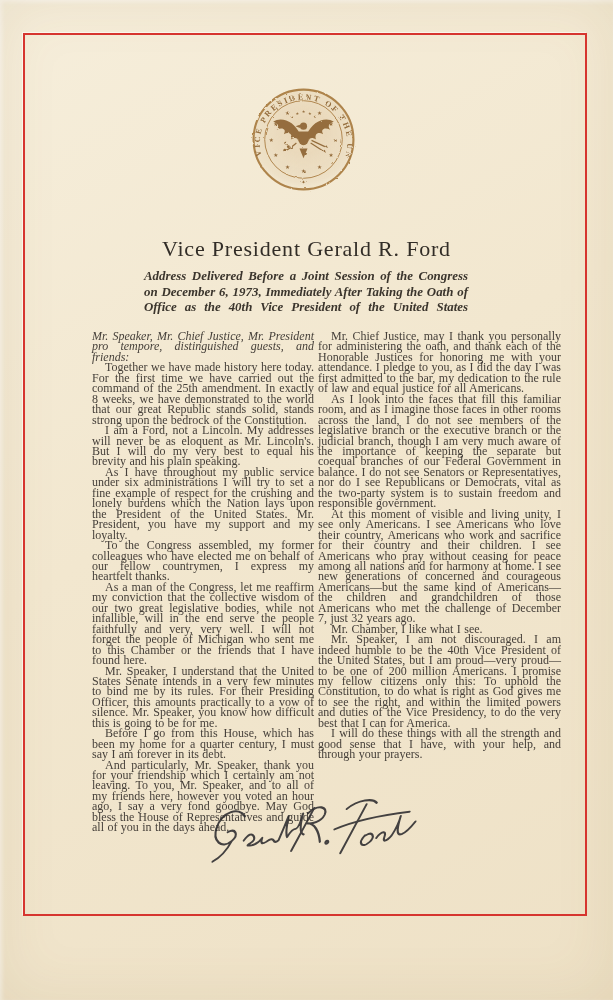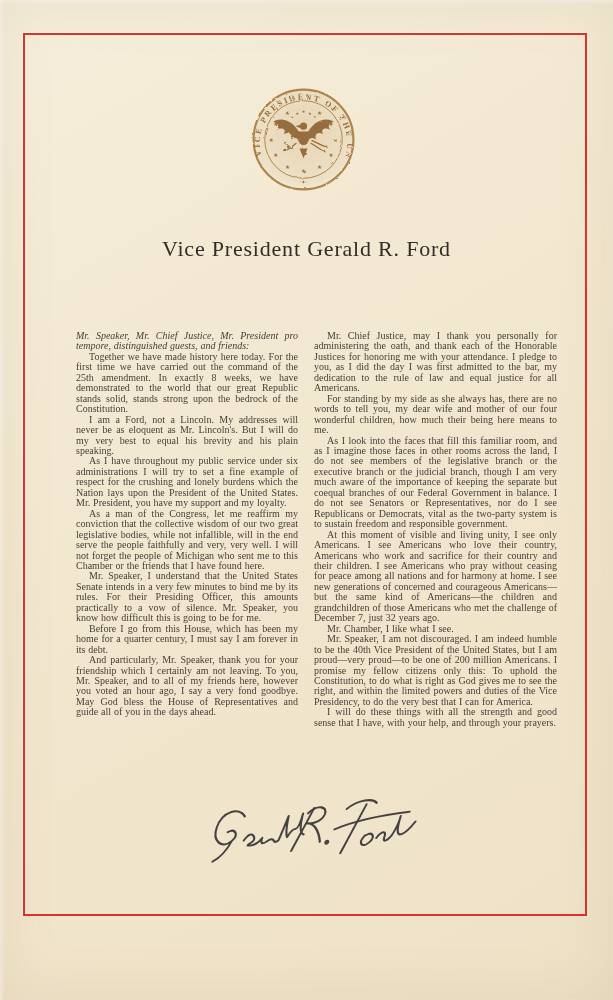--- a/index.html
+++ b/index.html
@@ -25,22 +25,22 @@
     text-align:center;font-weight:normal;font-size:22px;letter-spacing:0.8px;
     color:var(--title-ink);
   }
   .subtitle{
     position:absolute;top:269px;left:144px;width:324px;
     font-style:italic;font-weight:bold;font-size:12.9px;line-height:15.6px;
     color:#3b352d;
   }
   .sub-line{text-align:justify;text-align-last:justify;}
   .columns{
-    position:absolute;top:331px;left:76px;display:flex;gap:16px;
-    color:var(--ink);font-size:10px;line-height:10.45px;
+    position:absolute;top:331px;left:92px;display:flex;gap:4px;
+    color:var(--ink);font-size:12px;line-height:10.45px;
   }
   .col-left{width:222px;}
   .col-right{width:243px;}
   .para{margin:0;text-indent:13px;text-align:justify;word-spacing:0.4px;}
   .salutation{font-style:italic;text-indent:0;}
   .signature{position:absolute;left:205px;top:786px;width:222px;height:92px;transform:rotate(-2deg);}
   .seal svg text{font-family:"Liberation Serif",serif;}
 </style>
 </head>
 <body>
@@ -104,37 +104,43 @@
             <circle cx="40" cy="64" r="1.6"></circle>
           <path d="M68 64 L82 73 M69 61 L84 68" stroke="var(--seal-gold-dark)" stroke-width="1.3" fill="none"></path>
           <path d="M82 73 l3 2 -1-3.6 z M84 68 l3.6 1.4 -2-3 z"></path>
         </g>
       </g>
     </svg>
   </div>
 
   <h1 class="title">Vice President Gerald R. Ford</h1>
 
+  <div class="subtitle">
+
+  <div class="sub-line">Address Delivered Before a Joint Session of the Congress</div>
+      <div class="sub-line">on December 6, 1973, Immediately After Taking the Oath of</div>
+      <div class="sub-line">Office as the 40th Vice President of the United States</div>
+    </div>
 
   <div class="columns">
     <div class="col col-left">
 
     <p class="para salutation">Mr. Speaker, Mr. Chief Justice, Mr. President pro tempore, distinguished guests, and friends:</p>
         <p class="para">Together we have made history here today. For the first time we have carried out the command of the 25th amendment. In exactly 8 weeks, we have demonstrated to the world that our great Republic stands solid, stands strong upon the bedrock of the Constitution.</p>
         <p class="para">I am a Ford, not a Lincoln. My addresses will never be as eloquent as Mr. Lincoln's. But I will do my very best to equal his brevity and his plain speaking.</p>
         <p class="para">As I have throughout my public service under six administrations I will try to set a fine example of respect for the crushing and lonely burdens which the Nation lays upon the President of the United States. Mr. President, you have my support and my loyalty.</p>
+        <p class="para">To the Congress assembled, my former colleagues who have elected me on behalf of our fellow countrymen, I express my heartfelt thanks.</p>
         <p class="para">As a man of the Congress, let me reaffirm my conviction that the collective wisdom of our two great legislative bodies, while not infallible, will in the end serve the people faithfully and very, very well. I will not forget the people of Michigan who sent me to this Chamber or the friends that I have found here.</p>
         <p class="para">Mr. Speaker, I understand that the United States Senate intends in a very few minutes to bind me by its rules. For their Presiding Officer, this amounts practically to a vow of silence. Mr. Speaker, you know how difficult this is going to be for me.</p>
         <p class="para">Before I go from this House, which has been my home for a quarter century, I must say I am forever in its debt.</p>
         <p class="para">And particularly, Mr. Speaker, thank you for your friendship which I certainly am not leaving. To you, Mr. Speaker, and to all of my friends here, however you voted an hour ago, I say a very fond goodbye. May God bless the House of Representatives and guide all of you in the days ahead.</p>
       </div>
     <div class="col col-right">
 
     <p class="para">Mr. Chief Justice, may I thank you personally for administering the oath, and thank each of the Honorable Justices for honoring me with your attendance. I pledge to you, as I did the day I was first admitted to the bar, my dedication to the rule of law and equal justice for all Americans.</p>
-        <p class="para">For standing by my side as she always has, there are no words to tell you, my dear wife and mother of our four wonderful children, how much their being here means to me.</p>
         <p class="para">As I look into the faces that fill this familiar room, and as I imagine those faces in other rooms across the land, I do not see members of the legislative branch or the executive branch or the judicial branch, though I am very much aware of the importance of keeping the separate but coequal branches of our Federal Government in balance. I do not see Senators or Representatives, nor do I see Republicans or Democrats, vital as the two-party system is to sustain freedom and responsible government.</p>
         <p class="para">At this moment of visible and living unity, I see only Americans. I see Americans who love their country, Americans who work and sacrifice for their country and their children. I see Americans who pray without ceasing for peace among all nations and for harmony at home. I see new generations of concerned and courageous Americans—but the same kind of Americans—the children and grandchildren of those Americans who met the challenge of December 7, just 32 years ago.</p>
         <p class="para">Mr. Chamber, I like what I see.</p>
         <p class="para">Mr. Speaker, I am not discouraged. I am indeed humble to be the 40th Vice President of the United States, but I am proud—very proud—to be one of 200 million Americans. I promise my fellow citizens only this: To uphold the Constitution, to do what is right as God gives me to see the right, and within the limited powers and duties of the Vice Presidency, to do the very best that I can for America.</p>
         <p class="para">I will do these things with all the strength and good sense that I have, with your help, and through your prayers.</p>
       </div>
   </div>
 
   <div class="signature" title="Gerald R. Ford">
     <svg viewBox="0 0 218 92" width="222" height="92">

